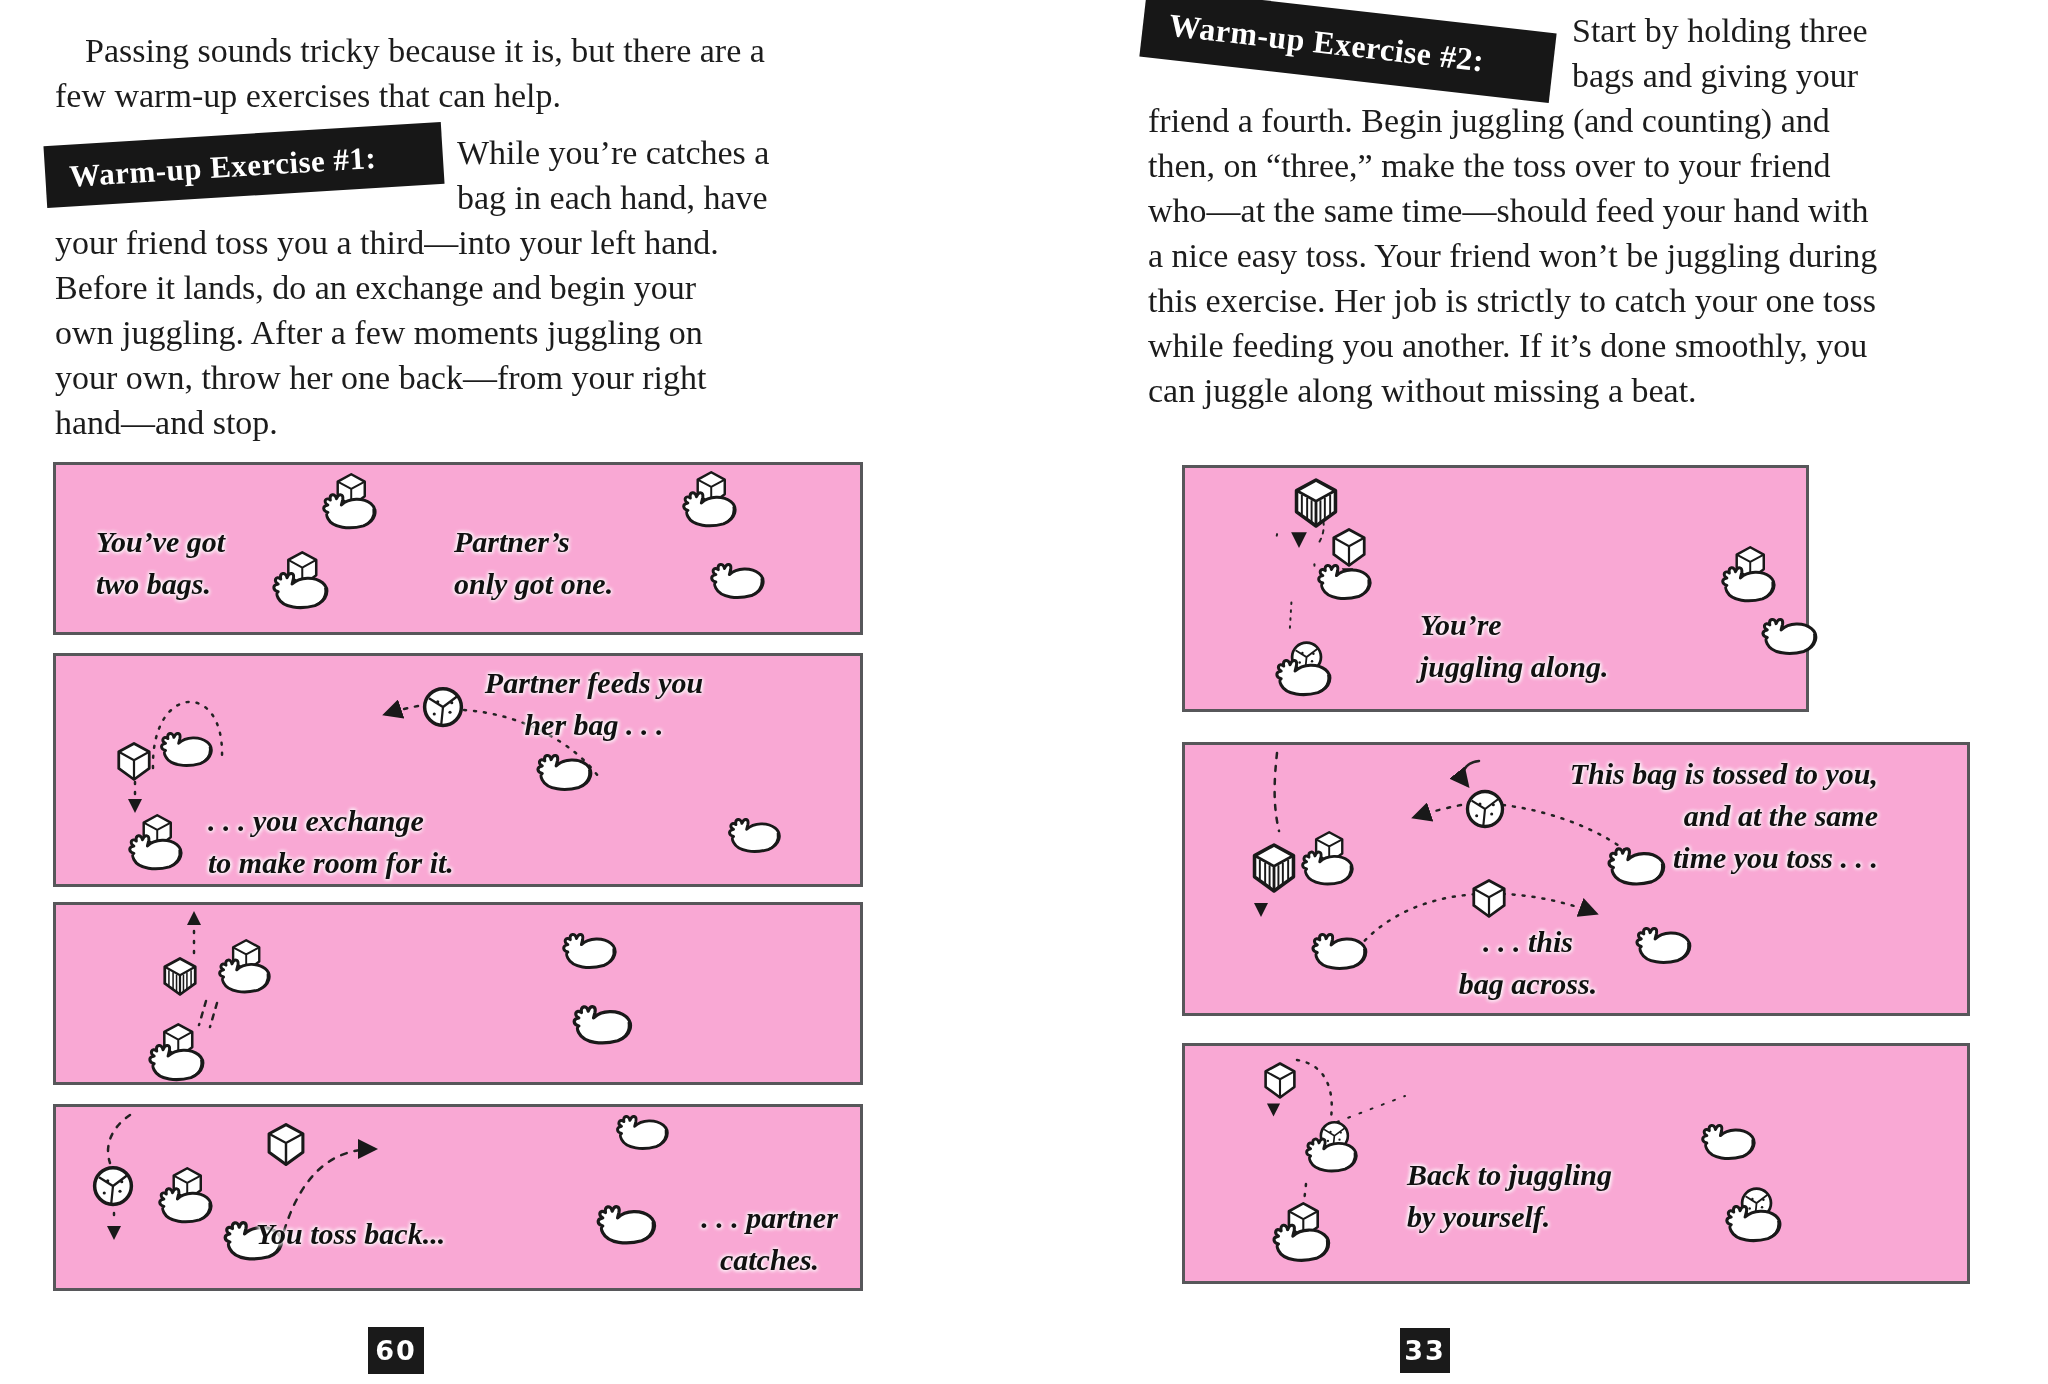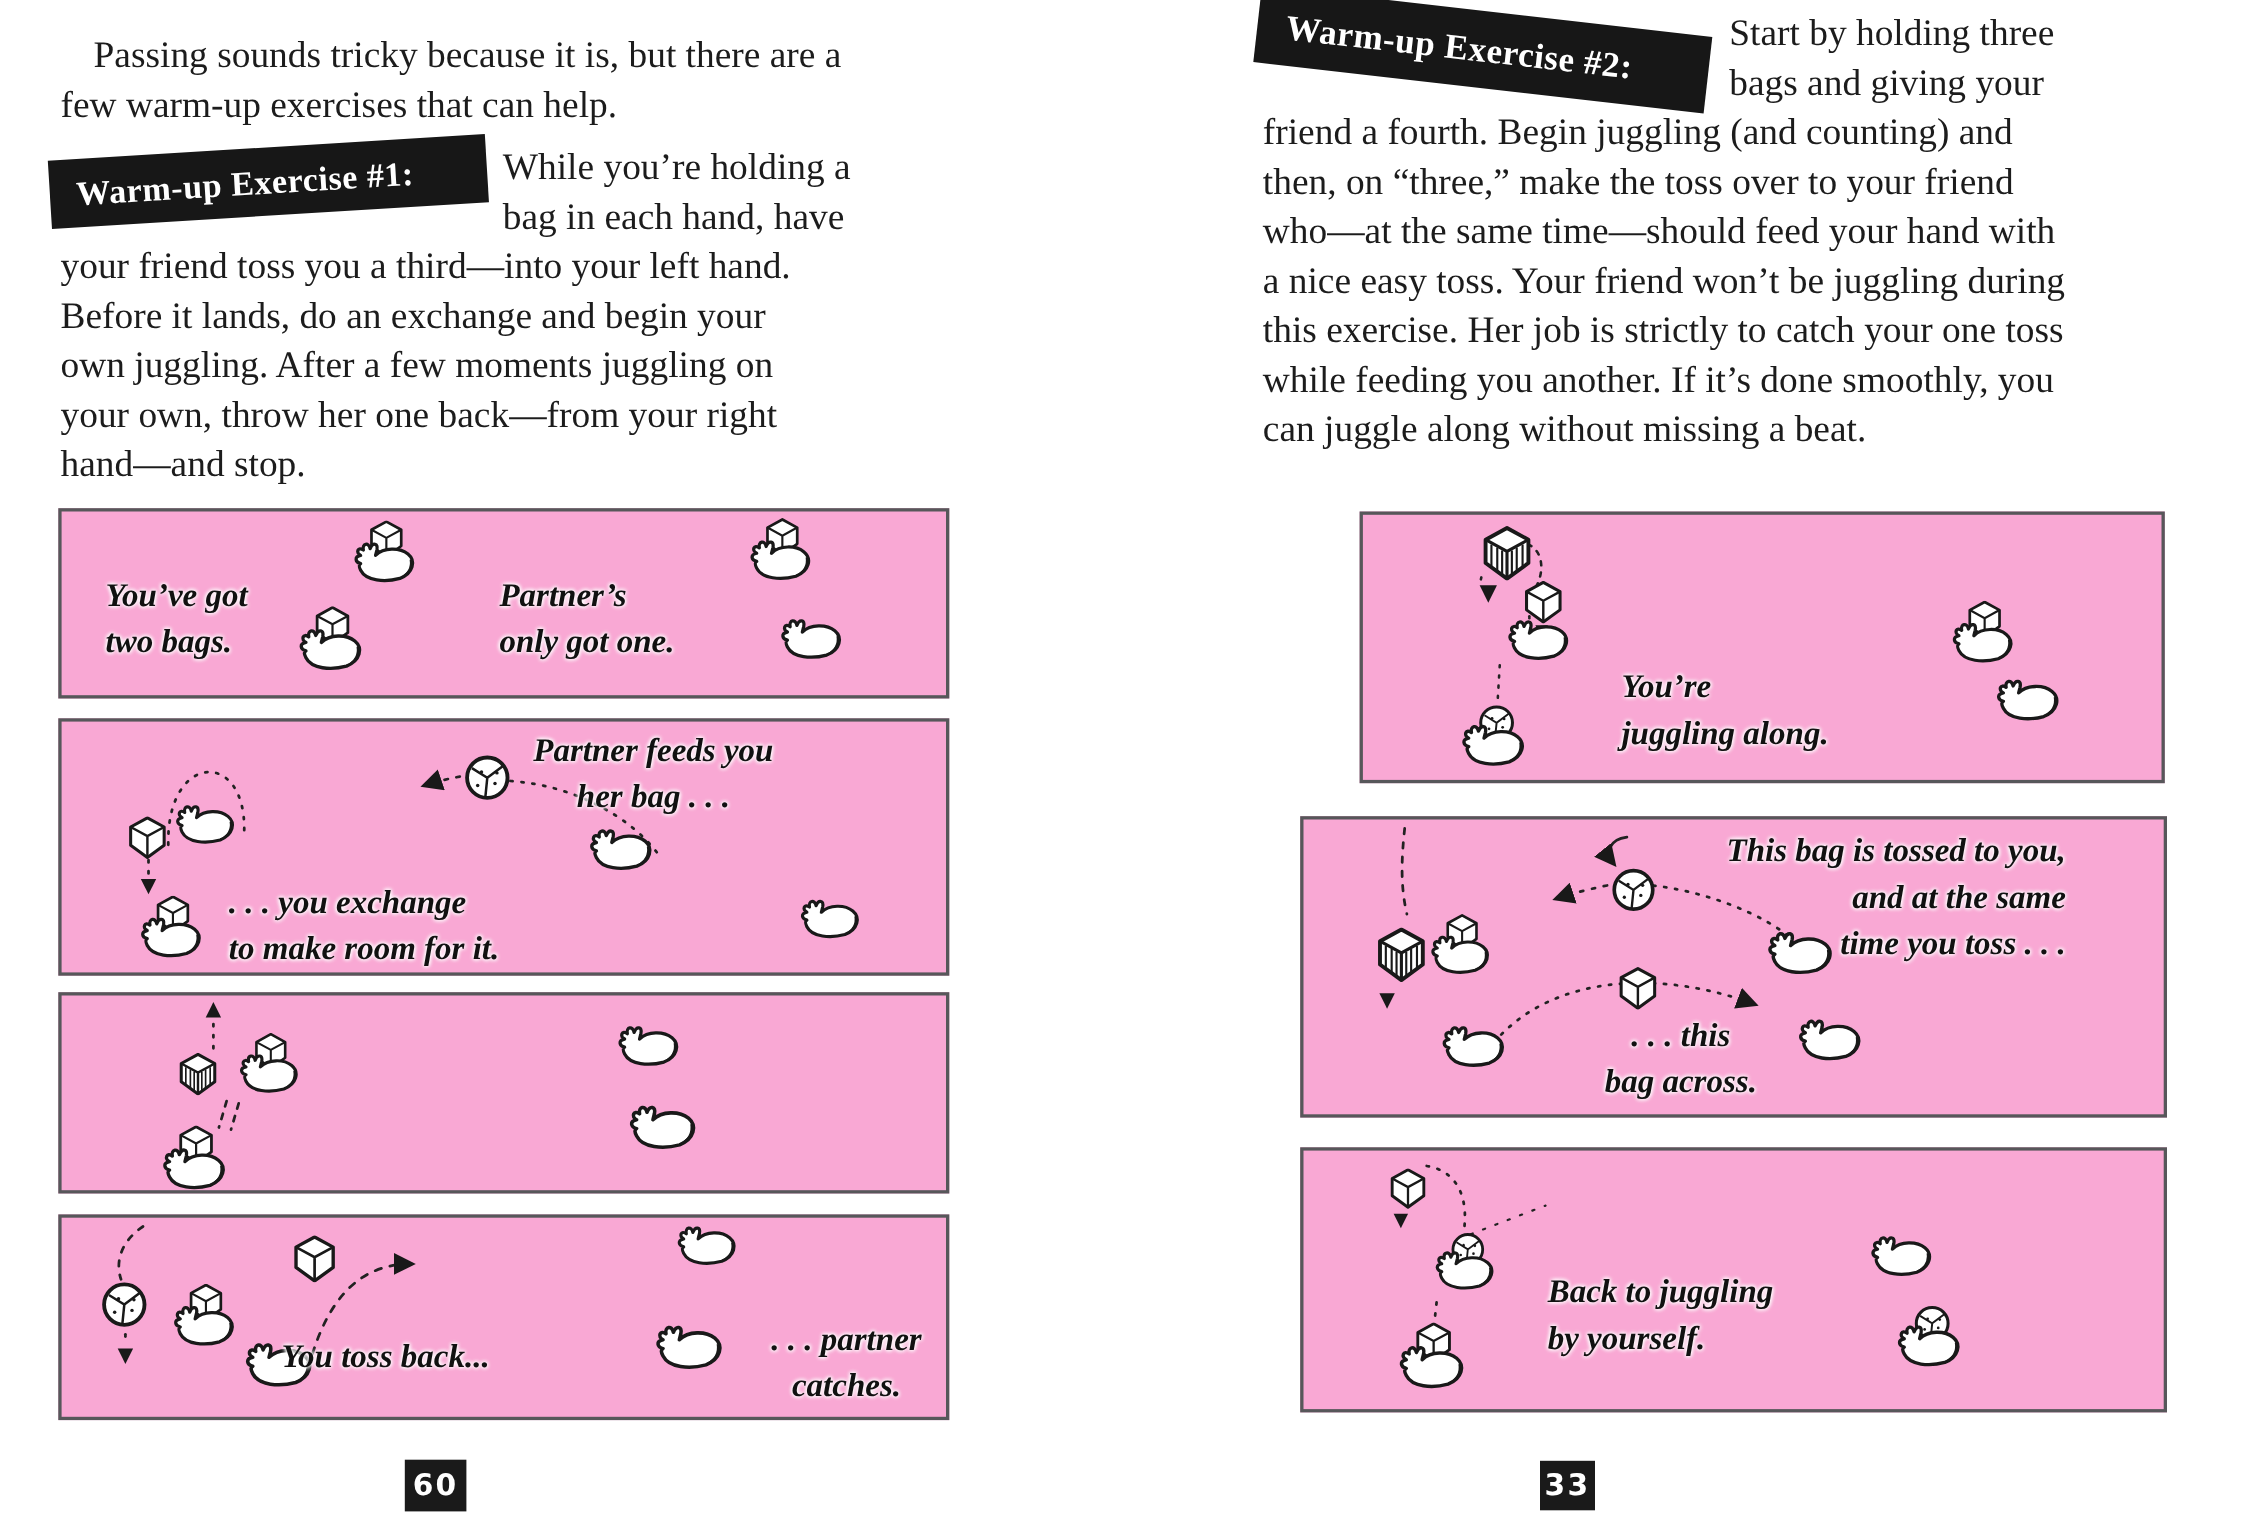--- a/index.html
+++ b/index.html
@@ -71,21 +71,21 @@
         <path d="M1 1 L15 1 L8 15 Z" fill="#191919"></path>
       </symbol>
   </defs>
 </svg>
 
 <div class="spread">
 
   <div class="textcol" style="left:55px;top:28px;width:815px;">
     <p class="intro">Passing sounds tricky because it is, but there are a
 few warm-up exercises that can help.</p>
-    <div class="para"><div class="banner b1"><span>Warm-up Exercise #1:</span></div><span>While you’re holding a
+    <div class="para"><div class="banner b1"><span>Warm-up Exercise #1:</span></div><span>While you’re catches a
 bag in each hand, have
 your friend toss you a third—into your left hand.
 Before it lands, do an exchange and begin your
 own juggling. After a few moments juggling on
 your own, throw her one back—from your right
 hand—and stop.</span></div>
   </div>
 
   <div class="panel" style="left:53px;top:462px;width:810px;height:173px;">
     <svg class="icon" style="left:262px;top:8px;" width="64" height="59">
@@ -204,21 +204,21 @@
 bags and giving your
 friend a fourth. Begin juggling (and counting) and
 then, on “three,” make the toss over to your friend
 who—at the same time—should feed your hand with
 a nice easy toss. Your friend won’t be juggling during
 this exercise. Her job is strictly to catch your one toss
 while feeding you another. If it’s done smoothly, you
 can juggle along without missing a beat.</span></div>
   </div>
 
-  <div class="panel" style="left:1236px;top:465px;width:732px;height:247px;">
+  <div class="panel" style="left:1182px;top:465px;width:627px;height:247px;">
     <svg class="traj" viewBox="0 0 782 241">
       <path d="M140 22 C170 8,184 38,168 64" fill="none" stroke="#222" stroke-width="2.5" stroke-dasharray="4 7" stroke-linecap="round"></path>
       <path d="M116 52 L114 60" fill="none" stroke="#222" stroke-width="2.5" stroke-dasharray="2 7" stroke-linecap="round"></path>
       <path d="M163 90 L163 97" fill="none" stroke="#222" stroke-width="2.5" stroke-dasharray="2 7" stroke-linecap="round"></path>
       <path d="M134 138 L132 172" fill="none" stroke="#222" stroke-width="2.5" stroke-dasharray="2 8" stroke-linecap="round"></path>
     </svg>
     <svg class="icon" style="left:108px;top:10px;" width="46" height="50">
         <use href="#bag-striped"></use>
       </svg>
     <svg class="icon" style="left:105px;top:62px;" width="18" height="20">

